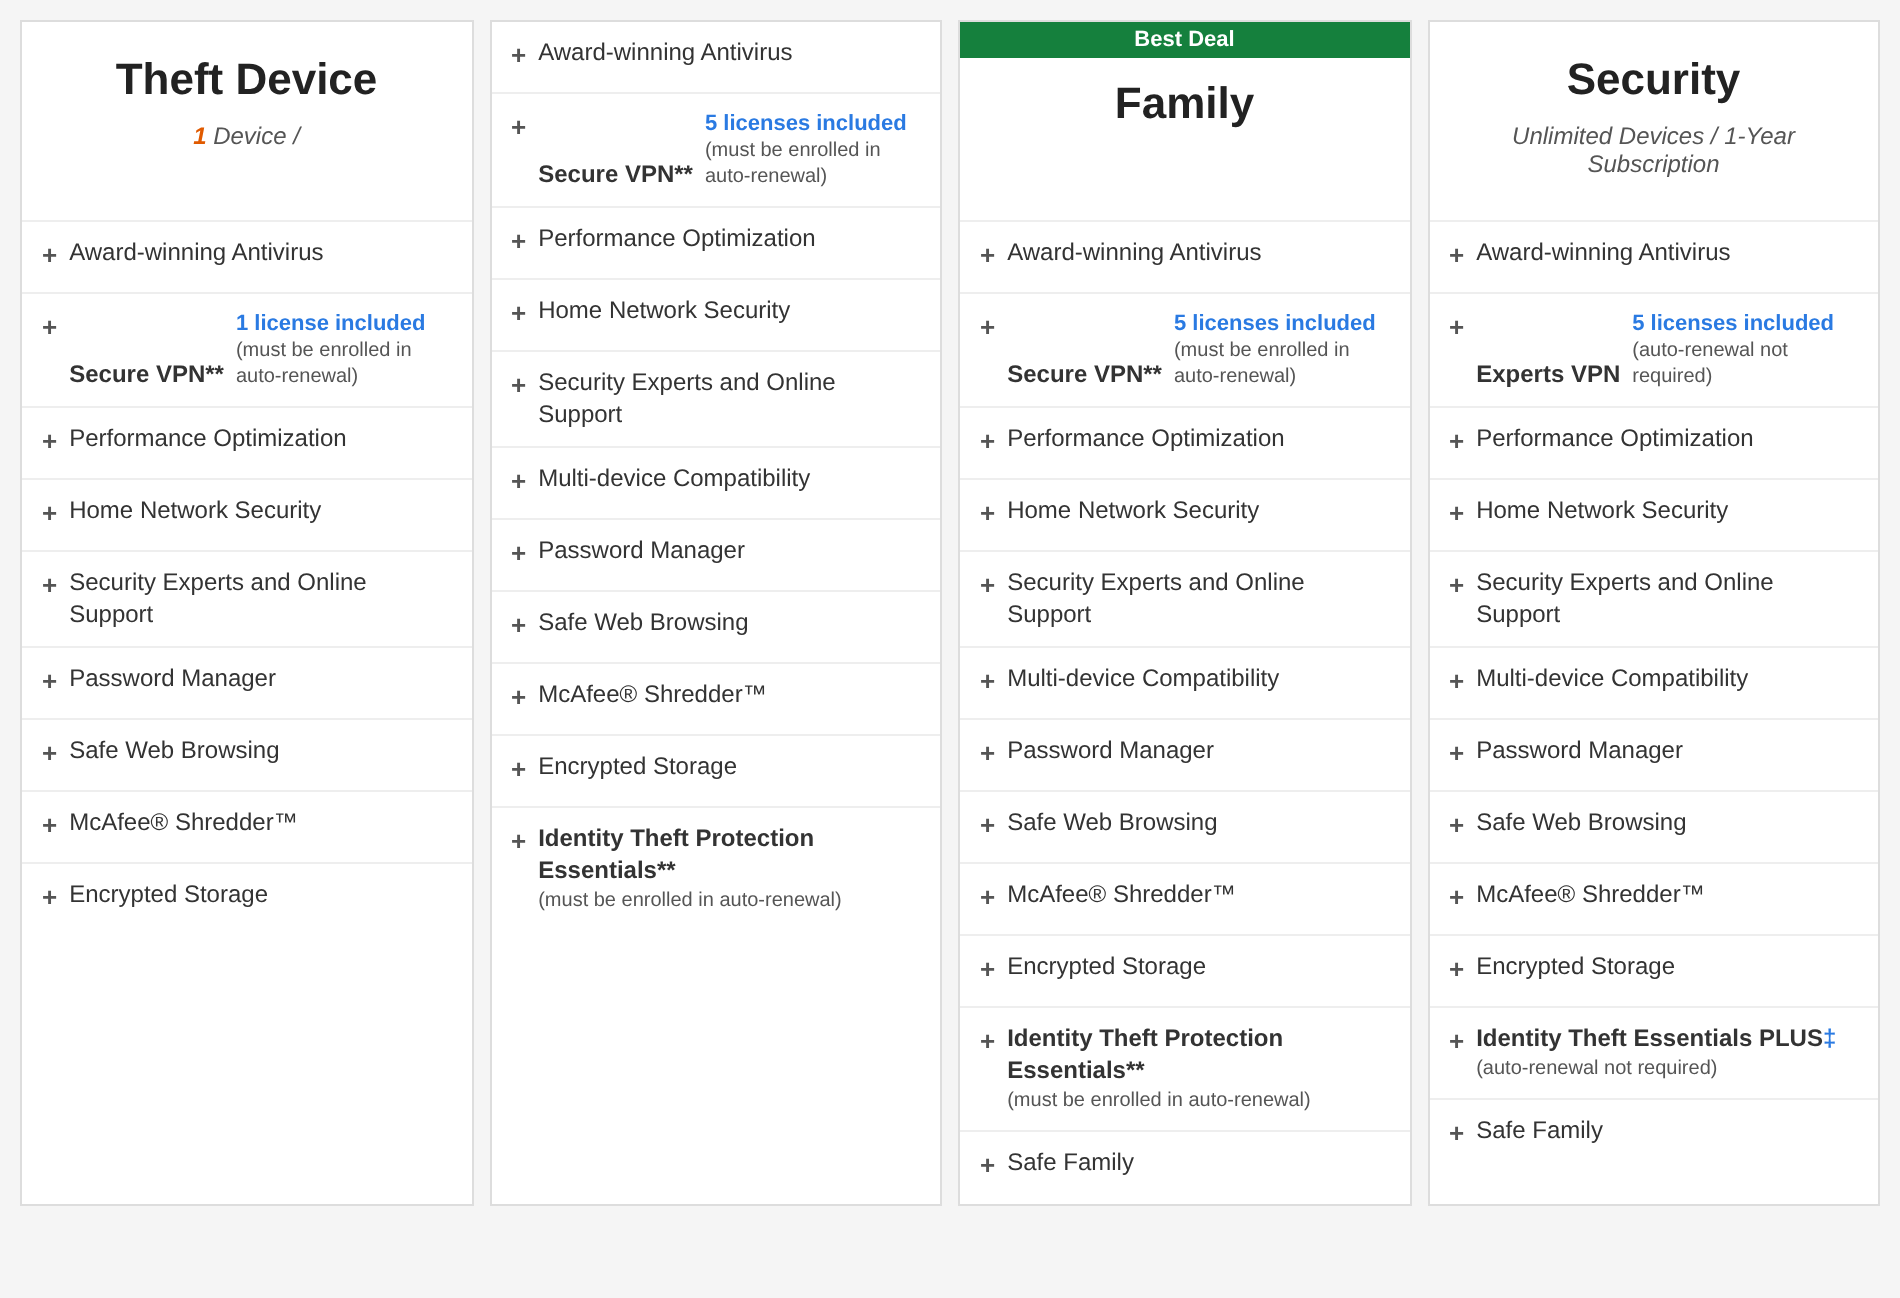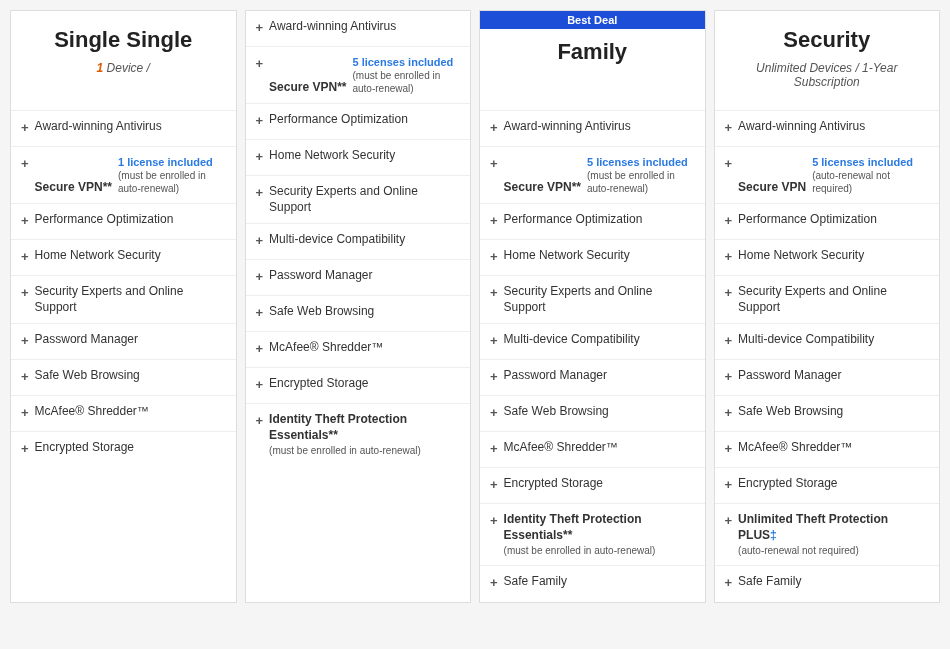--- a/index.html
+++ b/index.html
@@ -39,21 +39,21 @@
     }
     .plan-subtitle .highlight {
       color: #e05a00;
       font-weight: bold;
     }
     .best-deal-badge {
       position: absolute;
       top: 0;
       left: 0;
       right: 0;
-      background: #1d4ed8;
+      background: #15803d;
       color: #fff;
       text-align: center;
       font-size: 11px;
       font-weight: bold;
       padding: 3px 0;
     }
     .plan-header.has-badge {
       padding-top: 28px;
     }
     .feature-row {
@@ -111,21 +111,21 @@
       color: #2a7ae2;
       font-weight: bold;
     }
   </style>
 </head>
 <body>
 
 <div class="plans-container">
 <div class="plan-column">
       <div class="plan-header">
-        <div class="plan-title">Single Single</div>
+        <div class="plan-title">Theft Device</div>
         <div class="plan-subtitle"><span class="highlight">1</span> Device / </div>
       </div>
       <div class="feature-row">
         <span class="plus-icon">+</span>
         <span class="feature-text">Award-winning Antivirus</span>
       </div>
       <div class="feature-row">
         <span class="plus-icon">+</span>
         <span class="feature-text">
           <div class="vpn-row">
@@ -279,21 +279,21 @@
         <div class="plan-subtitle">Unlimited Devices / 1-Year Subscription</div>
       </div>
       <div class="feature-row">
         <span class="plus-icon">+</span>
         <span class="feature-text">Award-winning Antivirus</span>
       </div>
       <div class="feature-row">
         <span class="plus-icon">+</span>
         <span class="feature-text">
           <div class="vpn-row">
-            <span class="vpn-label">Secure VPN</span>
+            <span class="vpn-label">Experts VPN</span>
             <span class="vpn-note"><span style="color:#2a7ae2;font-weight:bold;font-size:11px;">5 licenses included</span><span class="small">(auto-renewal not required)</span></span>
           </div>
         </span>
       </div>
       <div class="feature-row">
         <span class="plus-icon">+</span>
         <span class="feature-text">Performance Optimization</span>
       </div>
       <div class="feature-row">
         <span class="plus-icon">+</span>
@@ -318,20 +318,20 @@
       <div class="feature-row">
         <span class="plus-icon">+</span>
         <span class="feature-text">McAfee® Shredder™</span>
       </div>
       <div class="feature-row">
         <span class="plus-icon">+</span>
         <span class="feature-text">Encrypted Storage</span>
       </div>
       <div class="feature-row">
         <span class="plus-icon">+</span>
-        <span class="feature-text"><strong>Unlimited Theft Protection PLUS</strong><span class="plus-text">‡</span><span class="identity-note">(auto-renewal not required)</span></span>
+        <span class="feature-text"><strong>Identity Theft Essentials PLUS</strong><span class="plus-text">‡</span><span class="identity-note">(auto-renewal not required)</span></span>
       </div>
       <div class="feature-row">
         <span class="plus-icon">+</span>
         <span class="feature-text">Safe Family</span>
       </div>
     </div>
   </div>
 
 </body></html>

